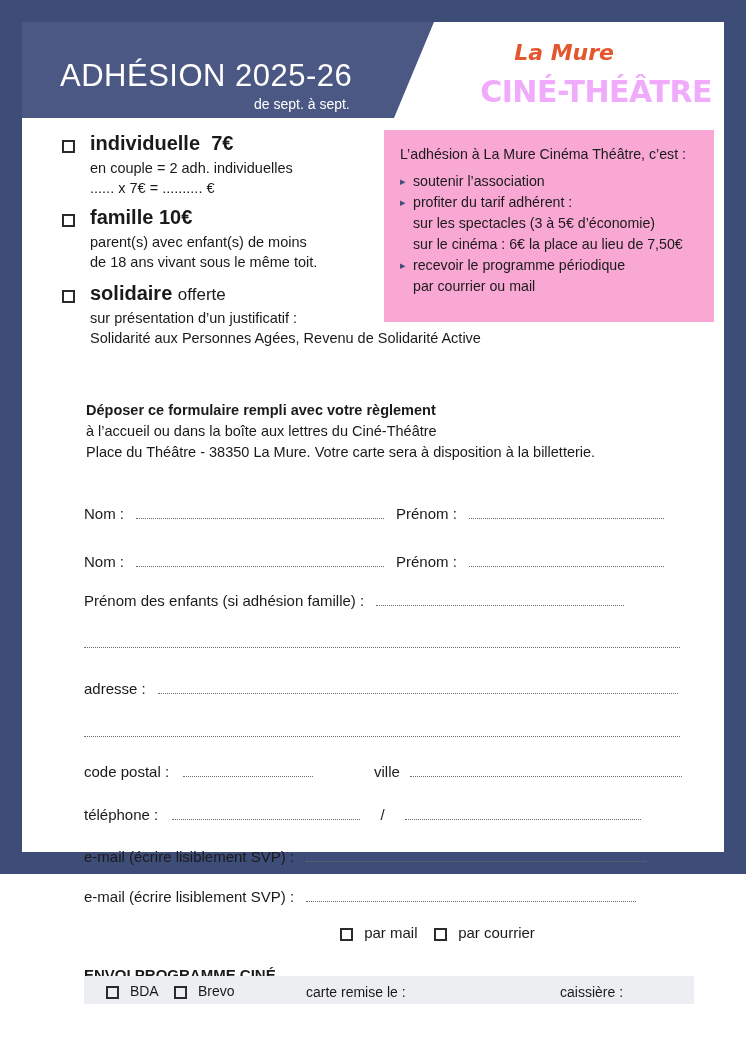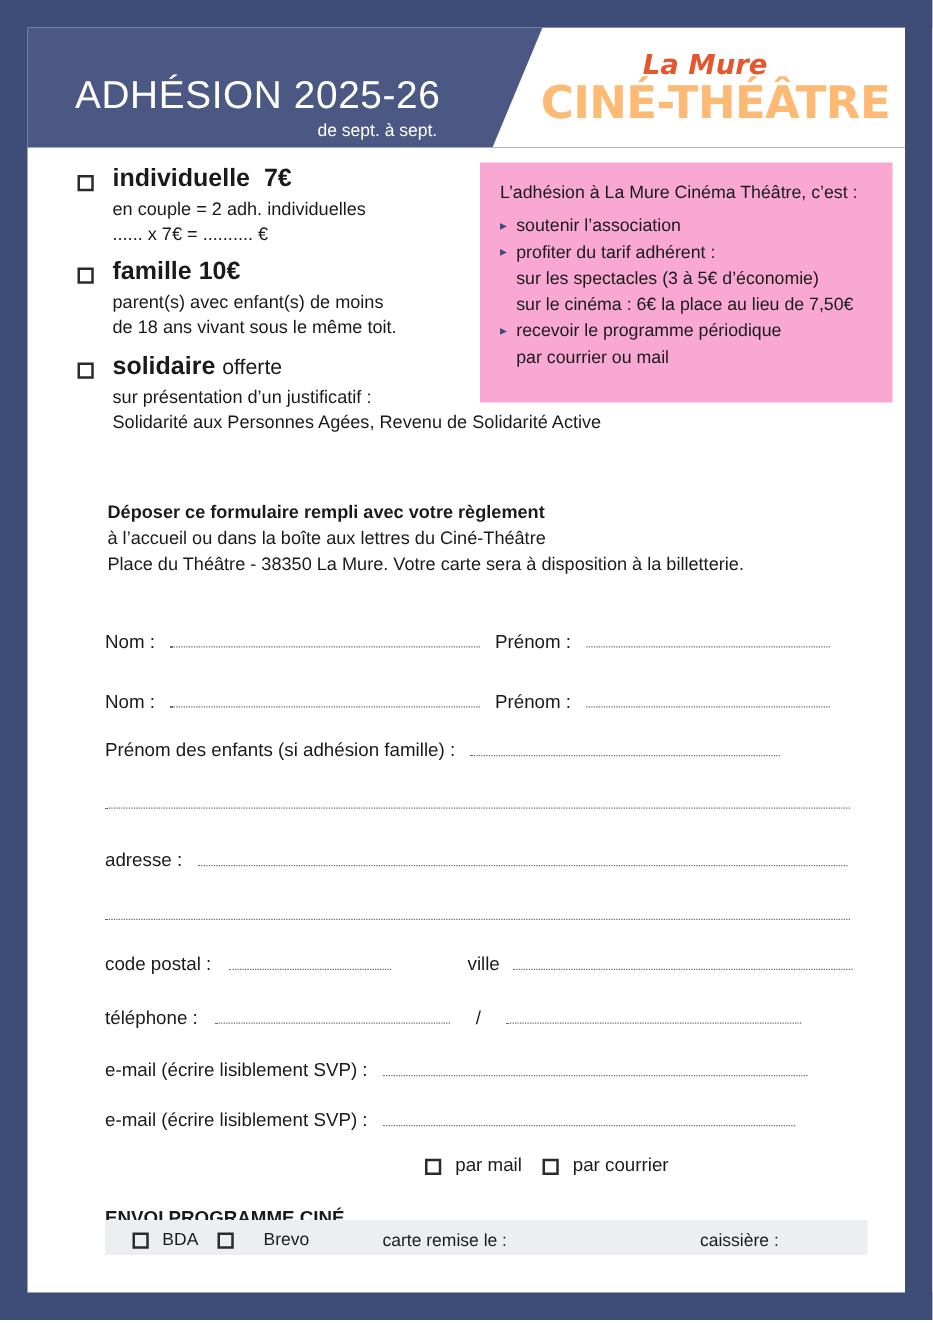--- a/index.html
+++ b/index.html
@@ -11,21 +11,21 @@
     width: 746px;
     height: 1058px;
     font-family: "Liberation Sans", sans-serif;
     color: #1a1a1a;
     position: relative;
     overflow: hidden;
   }
   .page {
     position: relative;
     width: 746px;
-    height: 1056px;
+    height: 874px;
     background: #ffffff;
     box-sizing: border-box;
     text-decoration: underline;
   }
   .left-bar {
     position: absolute;
     left: 0; top: 0; bottom: 0;
     width: 22px;
     background: #3e4c78;
   }
@@ -89,24 +89,24 @@
     top: 18px;
     font-size: 22px;
     color: #e4572e;
     font-weight: 700;
     font-style: italic;
     font-family: "DejaVu Sans", sans-serif;
   }
   .logo-main {
     position: absolute;
     right: 12px;
-    top: 40px;
-    font-size: 36px;
+    top: 52px;
+    font-size: 30px;
     font-weight: 700;
-    color: #fdba74;
+    color: #f0abfc;
     letter-spacing: -0.5px;
     font-family: "DejaVu Sans", sans-serif;
   }
 
   
   .content {
     position: absolute;
     left: 22px;
     top: 118px;
     right: 22px;
@@ -370,19 +370,19 @@
       <span style="margin-left:7px;">par courrier</span>
     </div>
 
     <div class="footer-band"></div>
     <div class="footer-text" style="left:84px; top:865px;">
       <span class="checkbox"></span>
       <span style="margin-left:7px;">BDA</span>
     </div>
     <div class="footer-text" style="left:152px; top:865px;">
       <span class="checkbox"></span>
-      <span style="margin-left:20px;">Brevo</span>
+      <span style="margin-left:7px;">Brevo</span>
     </div>
     <div class="footer-text" style="left:284px; top:866px;">carte remise le :</div>
     <div class="footer-text" style="left:538px; top:866px;">caissière :</div>
 
   </div>
 </div>
 
 </body></html>

